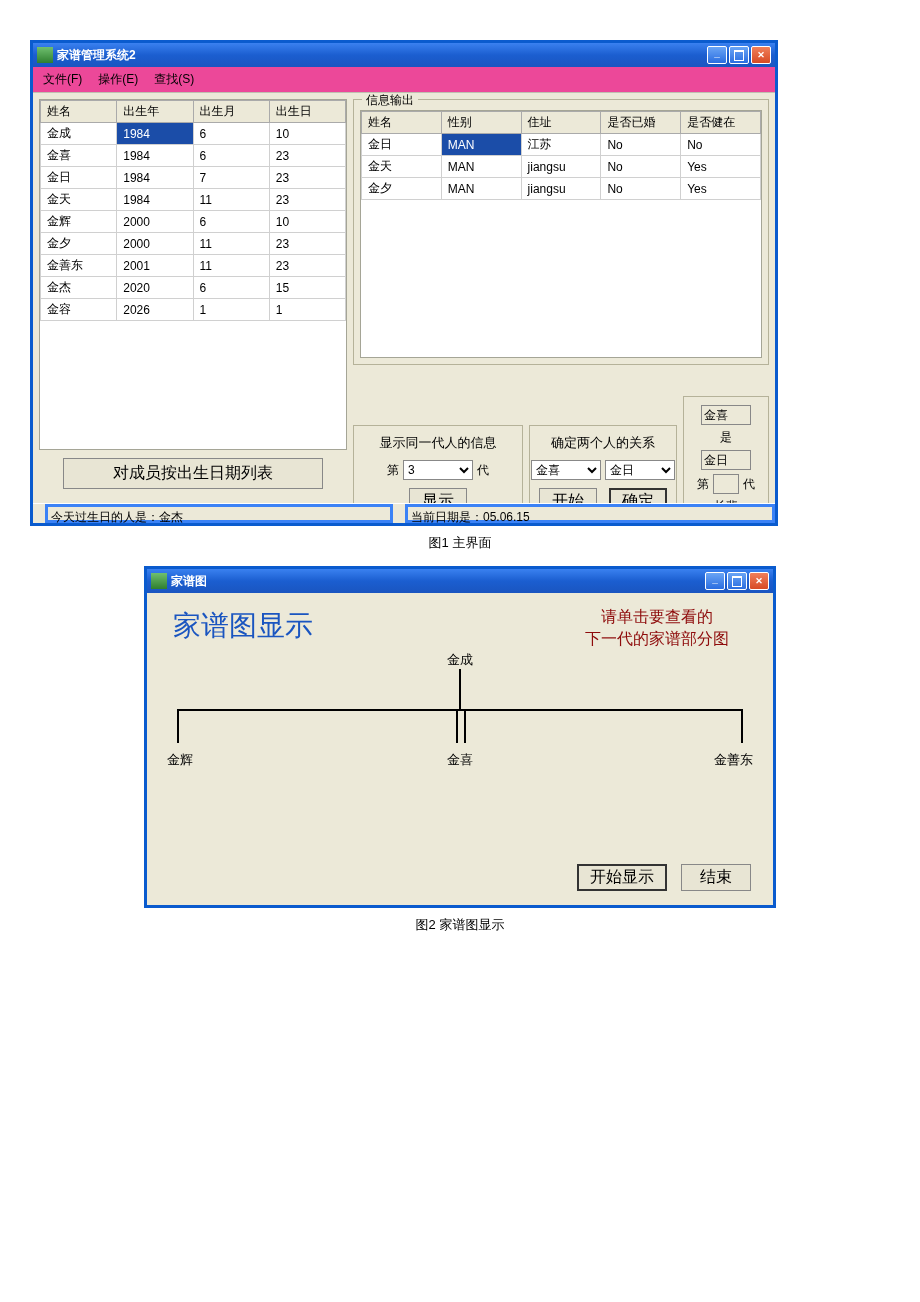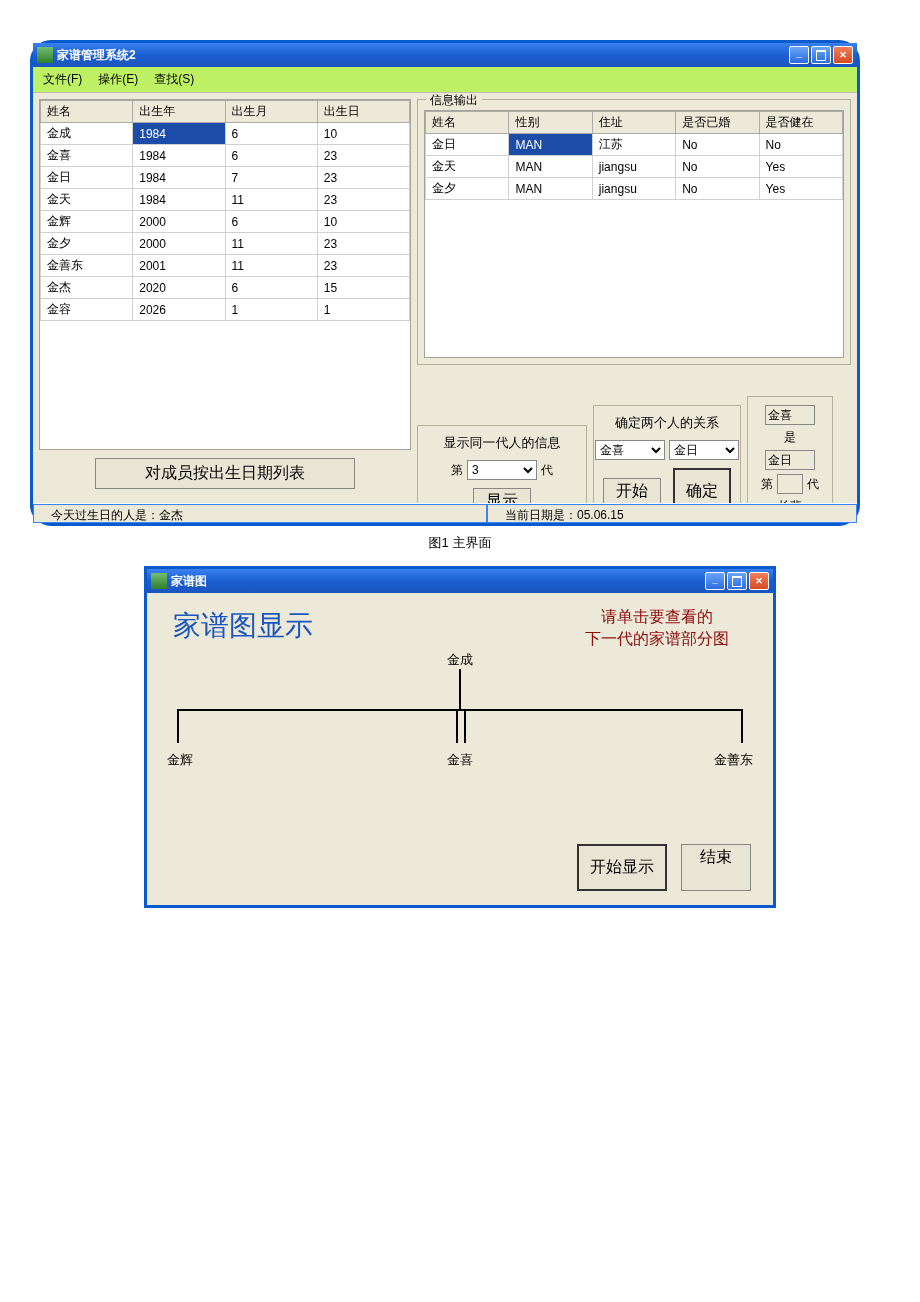--- a/index.html
+++ b/index.html
@@ -11,21 +11,21 @@
     font-size: 12px;
     color: #000;
   }
   .page-wrap { width: 860px; margin: 0 auto; }
   .window {
     border: 3px solid #0a5bce;
     background: #ece9d8;
     display: flex;
     flex-direction: column;
   }
-  .win1 { width: 830px; height: 486px; margin-bottom: 8px; border-radius: 21px; }
+  .win1 { width: 748px; height: 486px; margin-bottom: 8px; }
   .win2 { width: 632px; height: 342px; margin: 0 auto 8px auto; }
   
   .titlebar {
     background: linear-gradient(#3a81f0, #1b5ed0 50%, #1a55c0);
     display: flex;
     align-items: center;
     height: 24px;
     padding: 0 4px;
   }
   .titlebar-icon {
@@ -54,21 +54,21 @@
   .winbtn.min, .winbtn.max { background: linear-gradient(#6aa5f5, #2a6de0); }
   .winbtn.close { background: linear-gradient(#f07f5a, #d84a24); }
   .winbtn.min::before { content:"_"; position:relative; top:-3px; }
   .winbtn.max::before {
     content:""; width:8px; height:8px; border:1px solid #fff; border-top-width:2px;
   }
   .winbtn.close::before { content:"✕"; font-size:9px; }
   
   .menubar {
     display: flex;
-    background: #bef264;
+    background: #ec4899;
     padding: 2px 4px;
     gap: 4px;
     border-bottom: 1px solid #c0c0b0;
   }
   .menubar span { padding: 2px 6px; }
   
   .client-area {
     display: flex;
     flex: 1;
     padding: 6px;
@@ -127,21 +127,21 @@
   .sortbtn-wrap { padding: 8px; display:flex; justify-content:center; }
   .btn {
     border: 1px solid #888;
     background: #e8e5d4;
     padding: 2px 12px;
     min-width: 46px;
     text-align: center;
     cursor: default;
     font-size: 16px;
   }
-  .btn.primary { border: 2px solid #333; padding: 11px 11px; }
+  .btn.primary { border: 2px solid #333; padding: 1px 11px; }
   .right-pane .dgrid { height: 258px; }
   
   .controls-row {
     display:flex;
     gap:6px;
     margin-top:6px;
     align-items:flex-end;
   }
   .ctrl-group {
     border: 1px solid #b5b299;
@@ -169,23 +169,24 @@
   .ctrl-g3 .stack { display:flex; flex-direction:column; align-items:center; gap:4px; }
   .small { font-size:12px; }
   
   .statusbar {
     display:flex;
     border-top:1px solid #fff;
     background:#ece9d8;
     height:20px;
   }
   .statusbar .pane {
-    border:1px solid #3b82f6;
-    padding:2px 17px;
+    border:3px solid #3b82f6;
+    padding:2px 3px;
     flex:0 0 auto;
+    margin-left:12px;
   }
   .statusbar .pane.f1 { flex:1; }
   
   .caption { text-align:center; margin:4px 0 14px; font-size:13px; }
   
   .win2 .client2 {
     flex:1;
     position:relative;
     padding: 14px 20px;
   }
@@ -427,14 +428,15 @@
         <div class="leaf" style="left:0;top:100px">金辉</div>
         <div class="leaf" style="left:50%;top:100px;transform:translateX(-50%)">金喜</div>
         <div class="leaf" style="right:0;top:100px">金善东</div>
       </div>
       <div class="win2-btns">
         <div class="btn primary" style="min-width:70px">开始显示</div>
         <div class="btn" style="min-width:70px">结束</div>
       </div>
     </div>
   </div>
+  <div class="caption">图2 家谱图显示</div>
 
 </div>
 
 </body></html>

